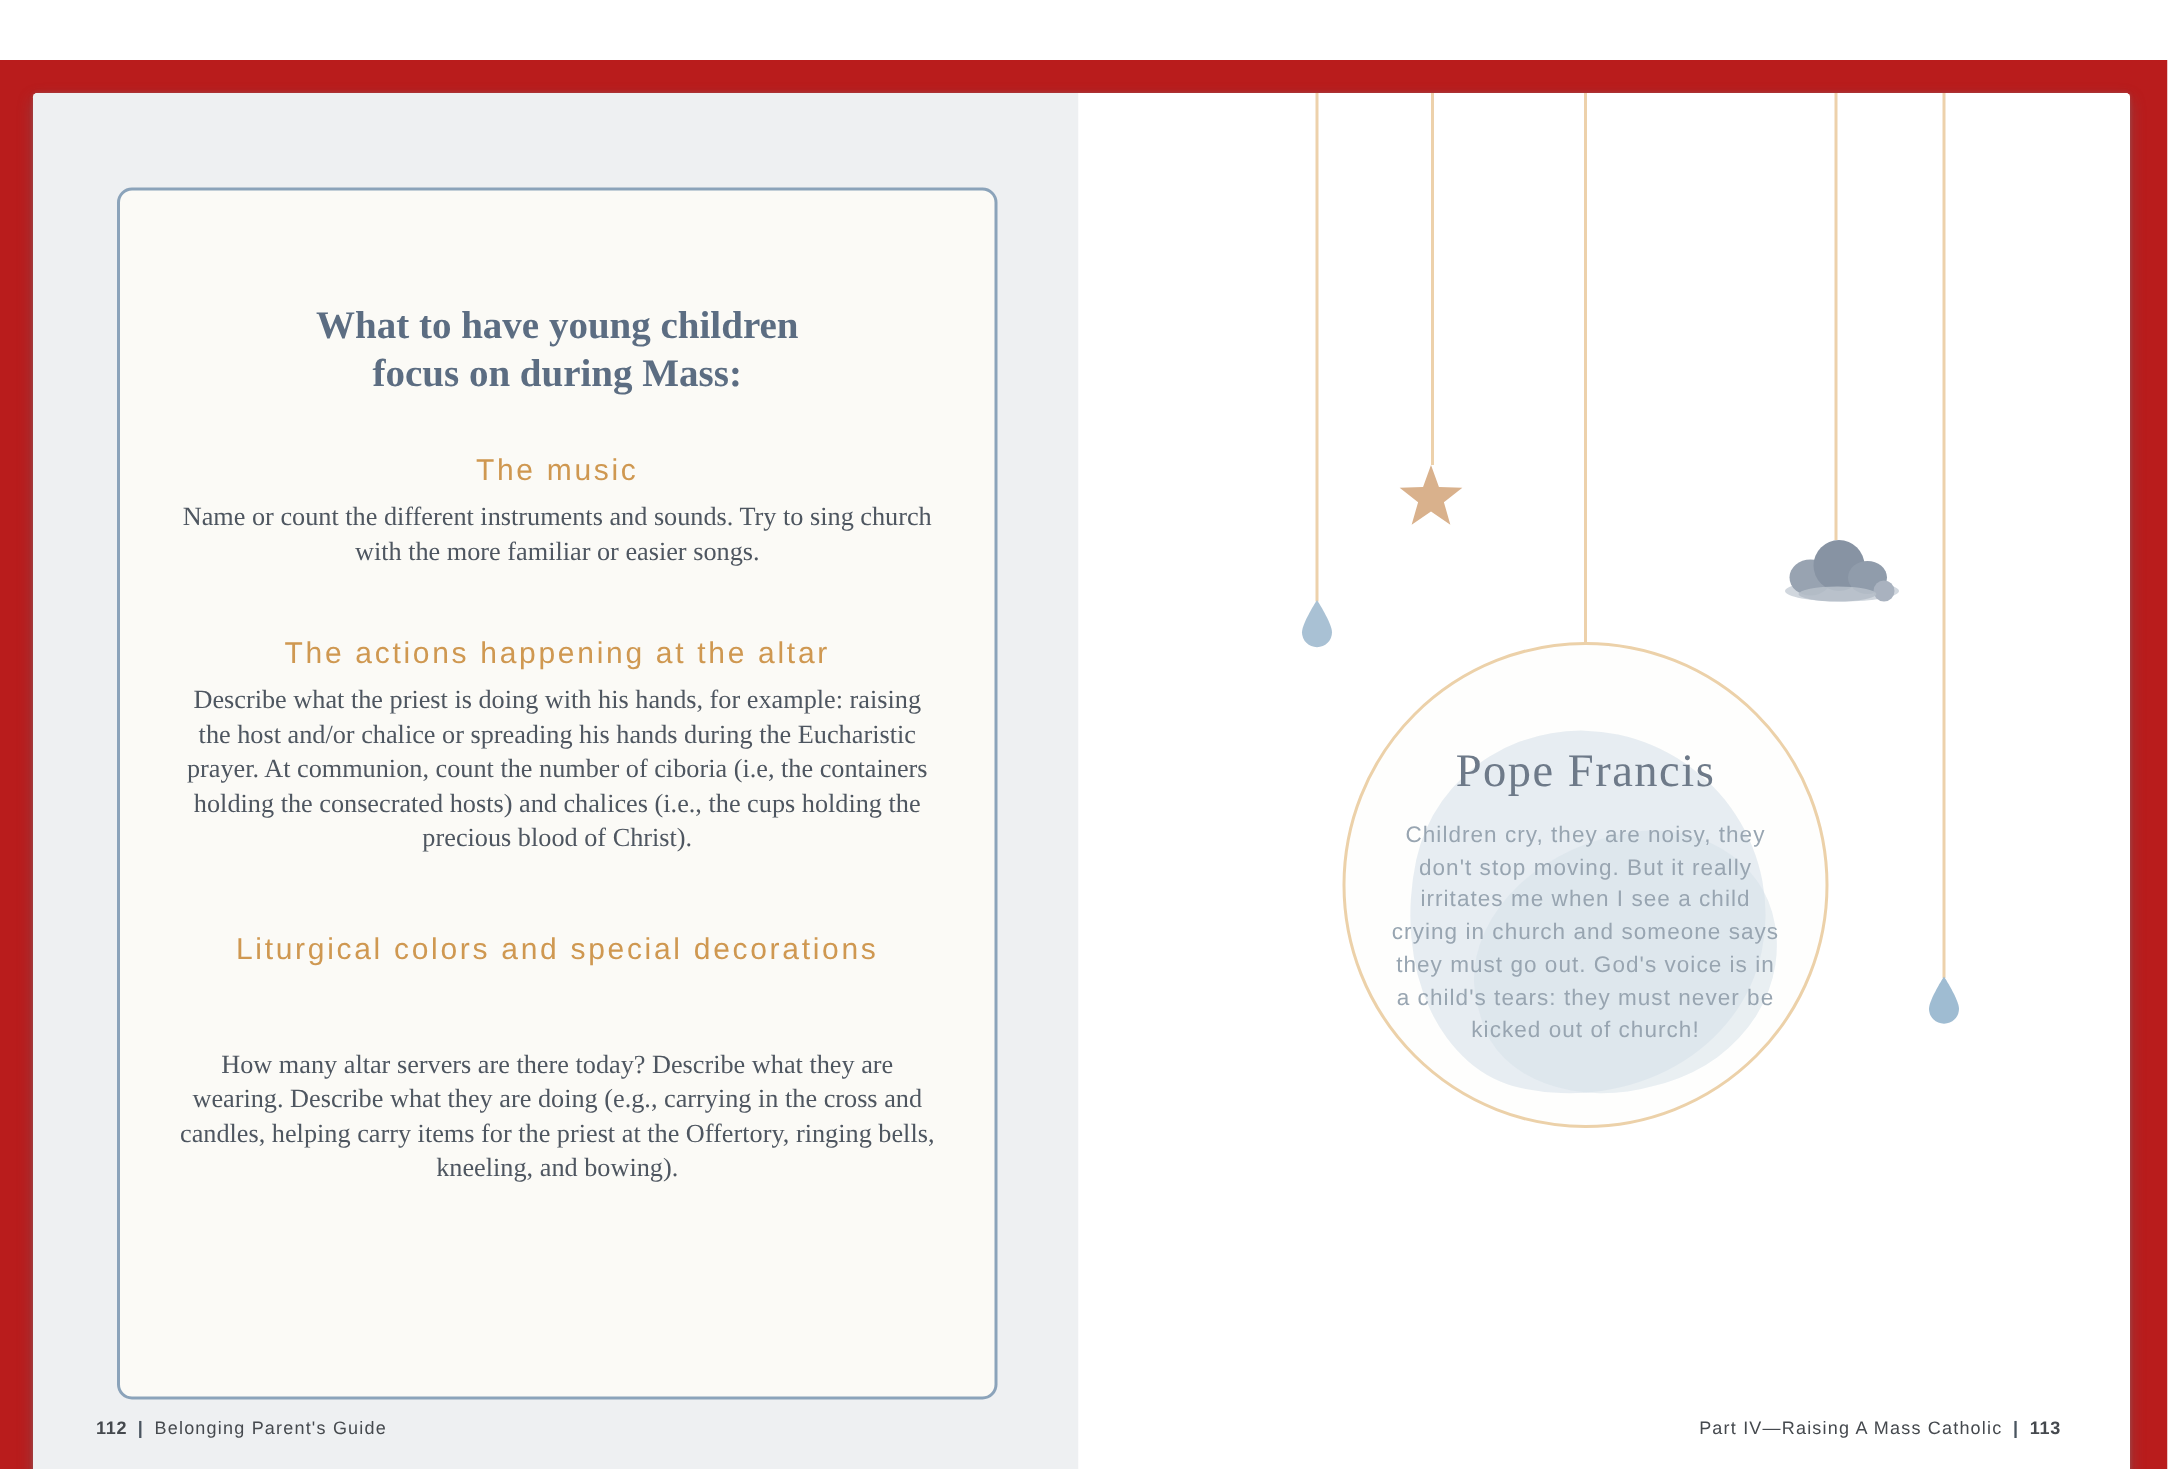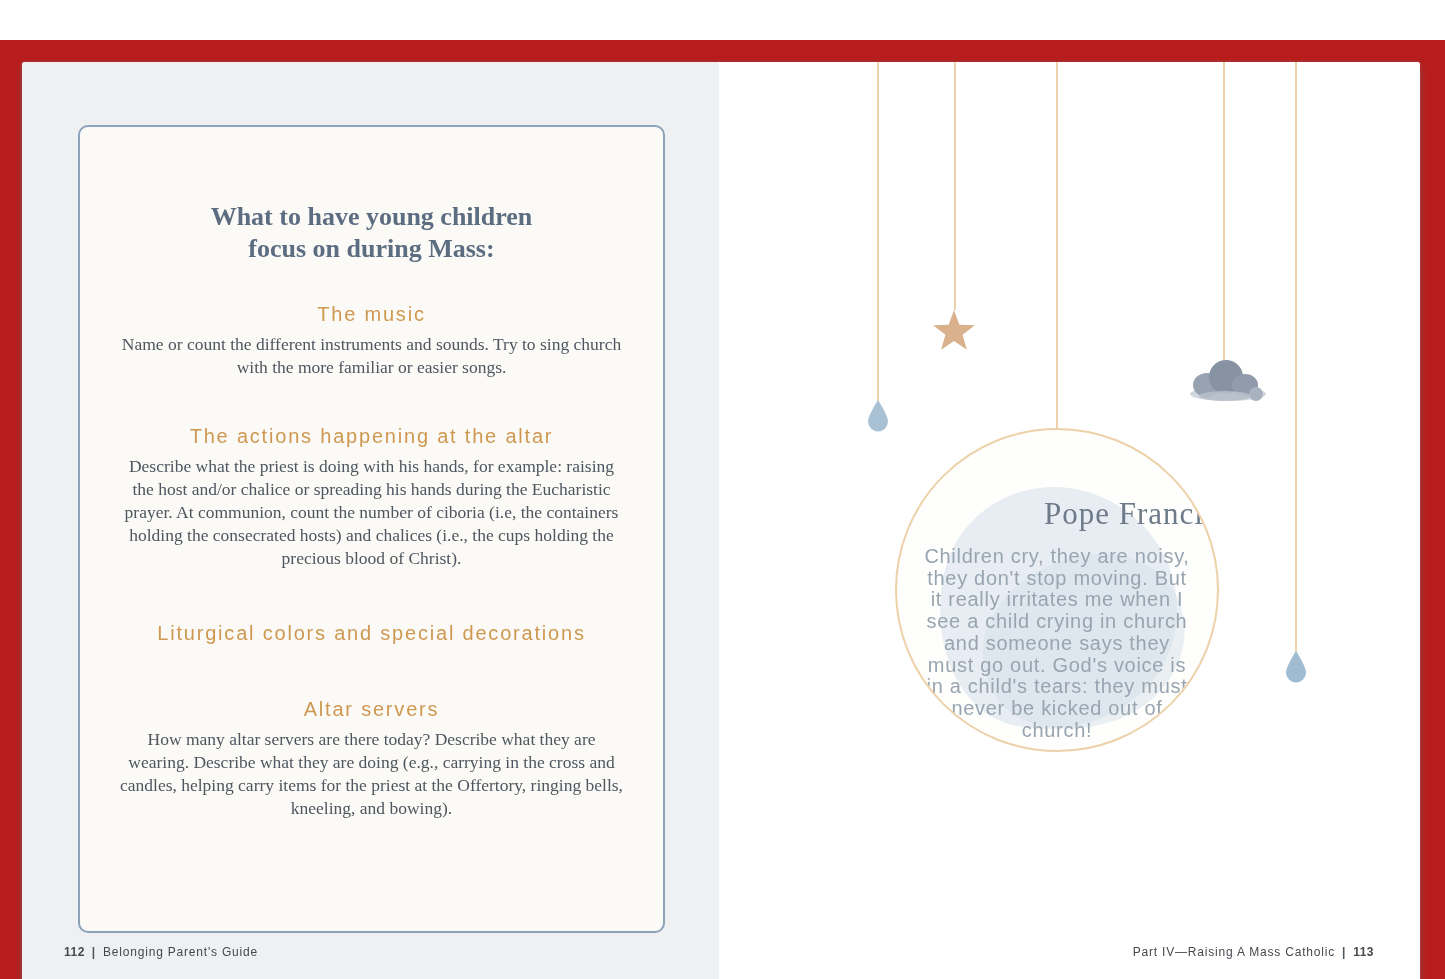--- a/index.html
+++ b/index.html
@@ -137,27 +137,26 @@
     transform: rotate(-16deg);
     opacity: .55;
   }
   .circle-content { position: relative; }
   .attribution {
     margin-top: 66px;
     font-family: "Liberation Serif", serif;
     font-size: 31px;
     letter-spacing: 1px;
     color: #6e7a89;
-    text-align: right;
   }
   .quote-text {
     margin: 14px auto 0;
     width: 266px;
     font-family: "Liberation Sans", sans-serif;
-    font-size: 20px;
+    font-size: 15px;
     line-height: 21.7px;
     letter-spacing: .7px;
     color: #98a5b1;
   }
 
   .footer-right {
     position: absolute;
     right: 46px; bottom: 36px;
     font-size: 12px;
     letter-spacing: .8px;
@@ -188,21 +187,20 @@
         <div class="section sec-actions">
           <div class="sec-heading">The actions happening at the altar</div>
           <div class="sec-body"><span>Describe what the priest is doing with his hands, for example: raising the host and/or chalice or spreading his hands during the Eucharistic prayer. At communion, count the number of </span><span class="italic">ciboria</span><span> (i.e, the containers holding the consecrated hosts) and chalices (i.e., the cups holding the precious blood of Christ).</span></div>
         </div>
 
         <div class="section sec-liturgical">
           <div class="sec-heading">Liturgical colors and special decorations</div>
         </div>
 
         <div class="section sec-altar">
-          <div class="sec-heading">Altar servers</div>
           <div class="sec-body">How many altar servers are there today? Describe what they are wearing. Describe what they are doing (e.g., carrying in the cross and candles, helping carry items for the priest at the Offertory, ringing bells, kneeling, and bowing).</div>
         </div>
       </div>
 
       <div class="footer-left"><span class="pg">112</span><span class="sep">|</span><span class="italic">Belonging</span><span> Parent's Guide</span></div>
     </div>
 
     <div class="page-right">
 
       <div class="string string-1"></div>

